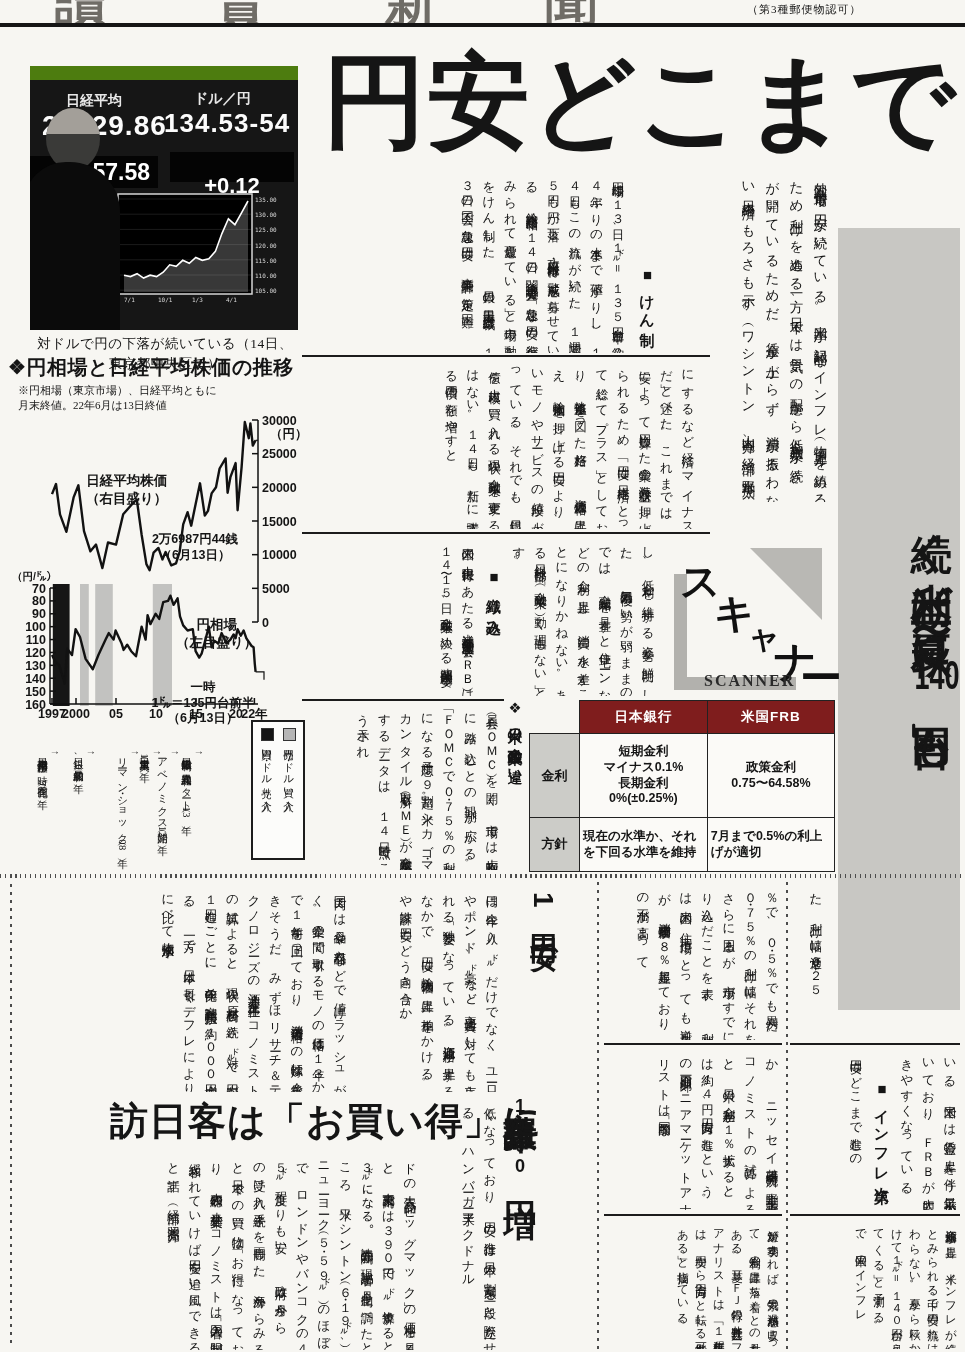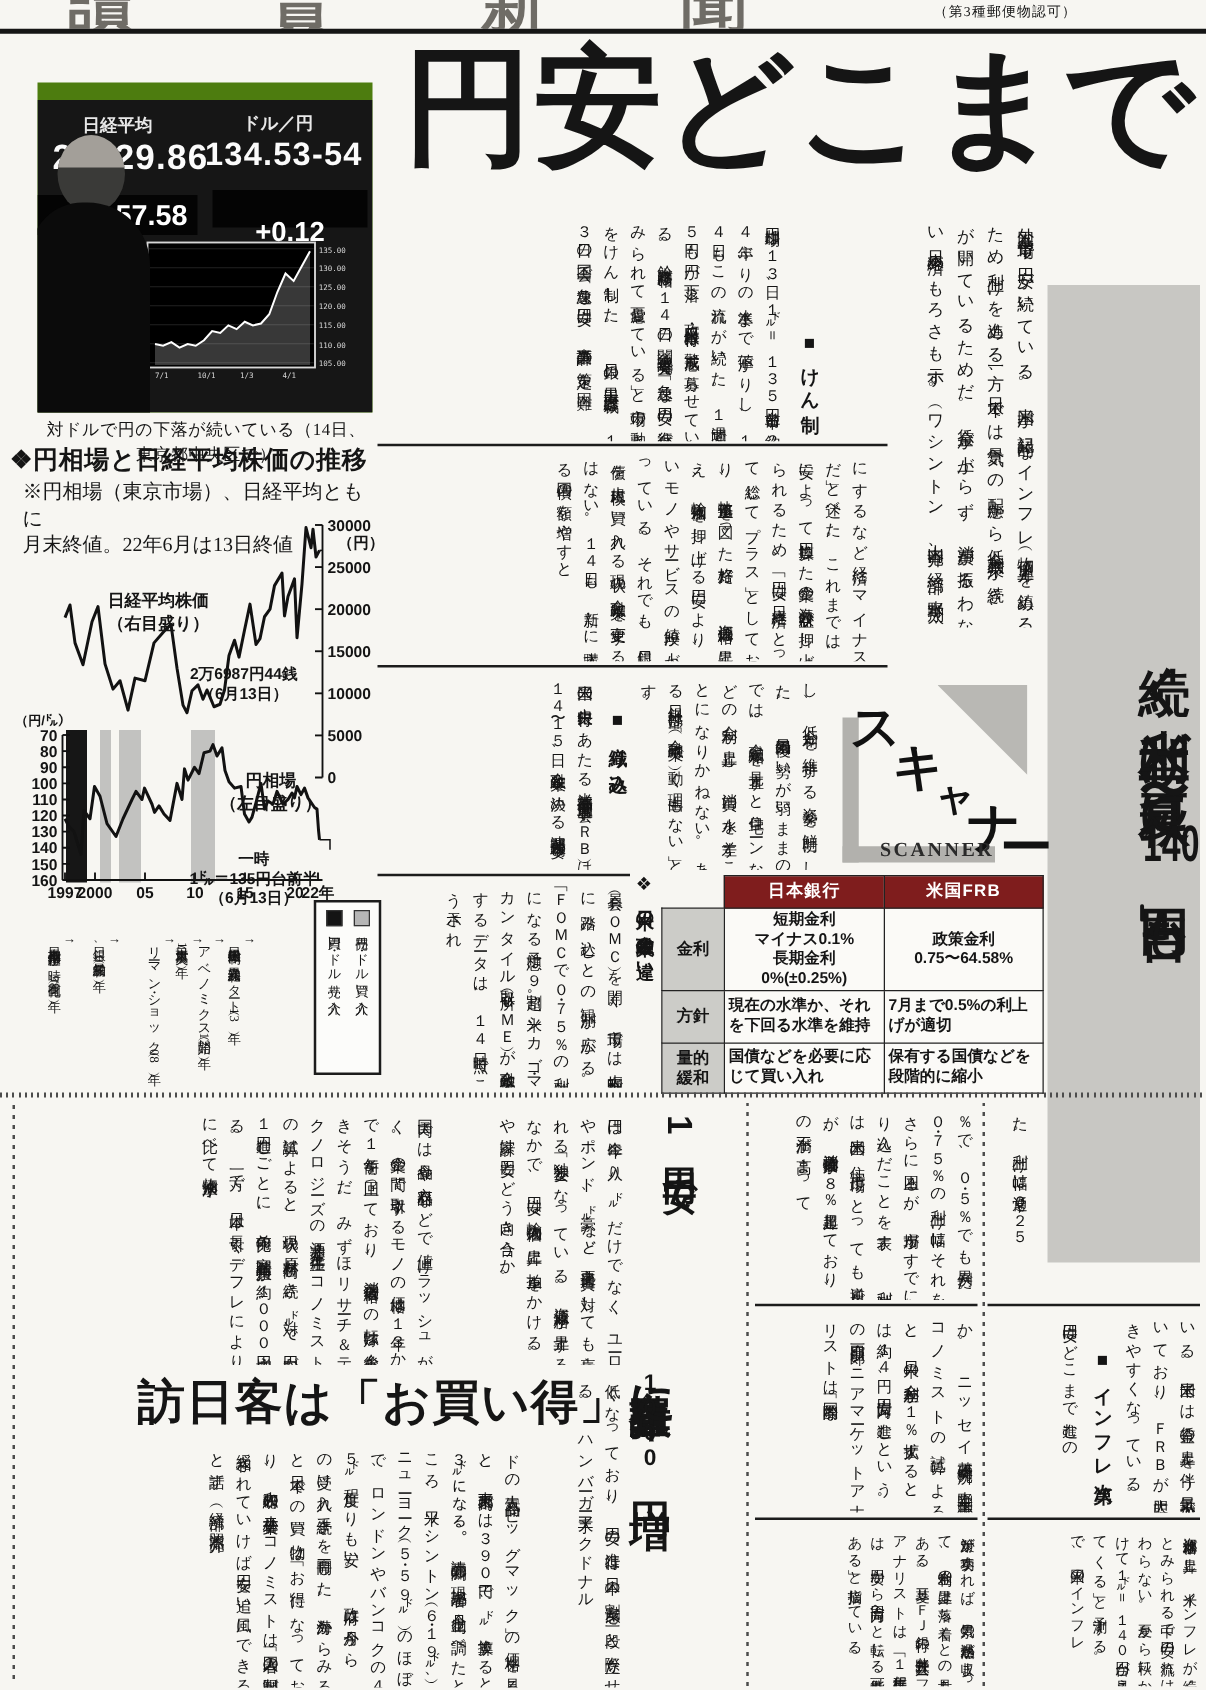--- a/index.html
+++ b/index.html
@@ -1,18 +1,18 @@
 <!DOCTYPE html>
 <html><head>
 <meta charset="utf-8">
 <style>
   html,body{margin:0;padding:0;background:#888;}
   .page{position:relative;width:965px;height:1352px;background:#f7f6f2;overflow:hidden;
         font-family:"Liberation Serif","DejaVu Serif",serif;color:#151515;}
-  .sans{font-family:Liberation Serif, serif;}
+  .sans{font-family:Liberation Mono, monospace;margin-top:23px;}
   
   .vt{position:absolute;writing-mode:vertical-rl;text-orientation:mixed;
       font-size:12.5px;line-height:21.5px;letter-spacing:1px;overflow:hidden;
       text-align:justify;}
   .vt-lead{font-size:13.5px;line-height:24px;letter-spacing:2px;font-weight:500;}
   .vt-sm{font-size:11.5px;line-height:18px;letter-spacing:.5px;}
   .sechead{display:block;font-family:"Liberation Sans","DejaVu Sans",sans-serif;
       font-weight:bold;font-size:15px;letter-spacing:2px;padding-block-start:0;
       padding-inline-start:30px;margin-left:5px;margin-right:3px;}
   .pre{white-space:pre-line;}
@@ -46,21 +46,21 @@
   .person-body{position:absolute;left:-6px;top:96px;width:96px;height:170px;background:#0b0b0b;
       border-radius:42px 50px 0 0;z-index:3;}
   .person-head{position:absolute;left:16px;top:42px;width:54px;height:62px;border-radius:50%;
       background:#3a3a38;overflow:hidden;z-index:3;}
   .person-hair{position:absolute;top:0;left:0;right:0;height:26px;background:#a39f99;}
   .caption{position:absolute;left:34px;top:334px;width:262px;font-size:13.5px;line-height:1.45;
       letter-spacing:.5px;text-align:center;font-weight:500;}
   
   .chart{position:absolute;left:8px;top:354px;width:292px;height:516px;}
   .chart h3{margin:0;font-size:20px;font-weight:900;letter-spacing:.5px;}
-  .chart .note{font-size:16px;line-height:1.35;margin:2px 0 0 10px;}
+  .chart .note{font-size:11px;line-height:1.35;margin:2px 0 0 10px;}
   .tick{font-family:"Liberation Sans","DejaVu Sans",sans-serif;font-size:12.5px;font-weight:bold;fill:#141414;}
   .tick-sm{font-family:"Liberation Sans","DejaVu Sans",sans-serif;font-size:10.5px;font-weight:bold;fill:#141414;}
   .mini-tick{font-family:"DejaVu Sans Mono","Liberation Mono",monospace;font-size:6px;fill:#d8d8d8;}
   .ann{position:absolute;font-weight:900;font-size:12.5px;line-height:1.25;text-align:center;
        font-family:"Liberation Sans","DejaVu Sans",sans-serif;}
   .serieslbl{position:absolute;font-weight:900;font-size:13.5px;line-height:1.3;text-align:center;
        font-family:"Liberation Sans","DejaVu Sans",sans-serif;}
   .event{position:absolute;writing-mode:vertical-rl;text-orientation:mixed;font-size:10.5px;
        line-height:13px;letter-spacing:.5px;font-weight:500;}
   .event::before{content:"↑";display:block;font-weight:bold;}
@@ -203,26 +203,20 @@
 マイナス0.1%
 長期金利
 0%(±0.25%)</td>
         <td class="cell pre">政策金利
 0.75〜64.58%</td>
       </tr>
       <tr style="height:42px">
         <td class="rowlbl pre">方針</td>
         <td class="cell" style="text-align:left">現在の水準か、それを下回る水準を維持</td>
         <td class="cell" style="text-align:left">7月まで0.5%の利上げが適切</td>
-      </tr>
-      <tr style="height:40px">
-        <td class="rowlbl pre">量的
-緩和</td>
-        <td class="cell" style="text-align:left">国債などを必要に応じて買い入れ</td>
-        <td class="cell" style="text-align:left">保有する国債などを段階的に縮小</td>
       </tr>
     </tbody>
       </table>
   </div>
 
   <div class="chart">
     <h3>❖円相場と日経平均株価の推移</h3>
     <div class="note pre">※円相場（東京市場）、日経平均ともに
 月末終値。22年6月は13日終値</div>
     <svg id="main-chart-svg" width="292" height="332" style="position:absolute;left:0;top:52px">

